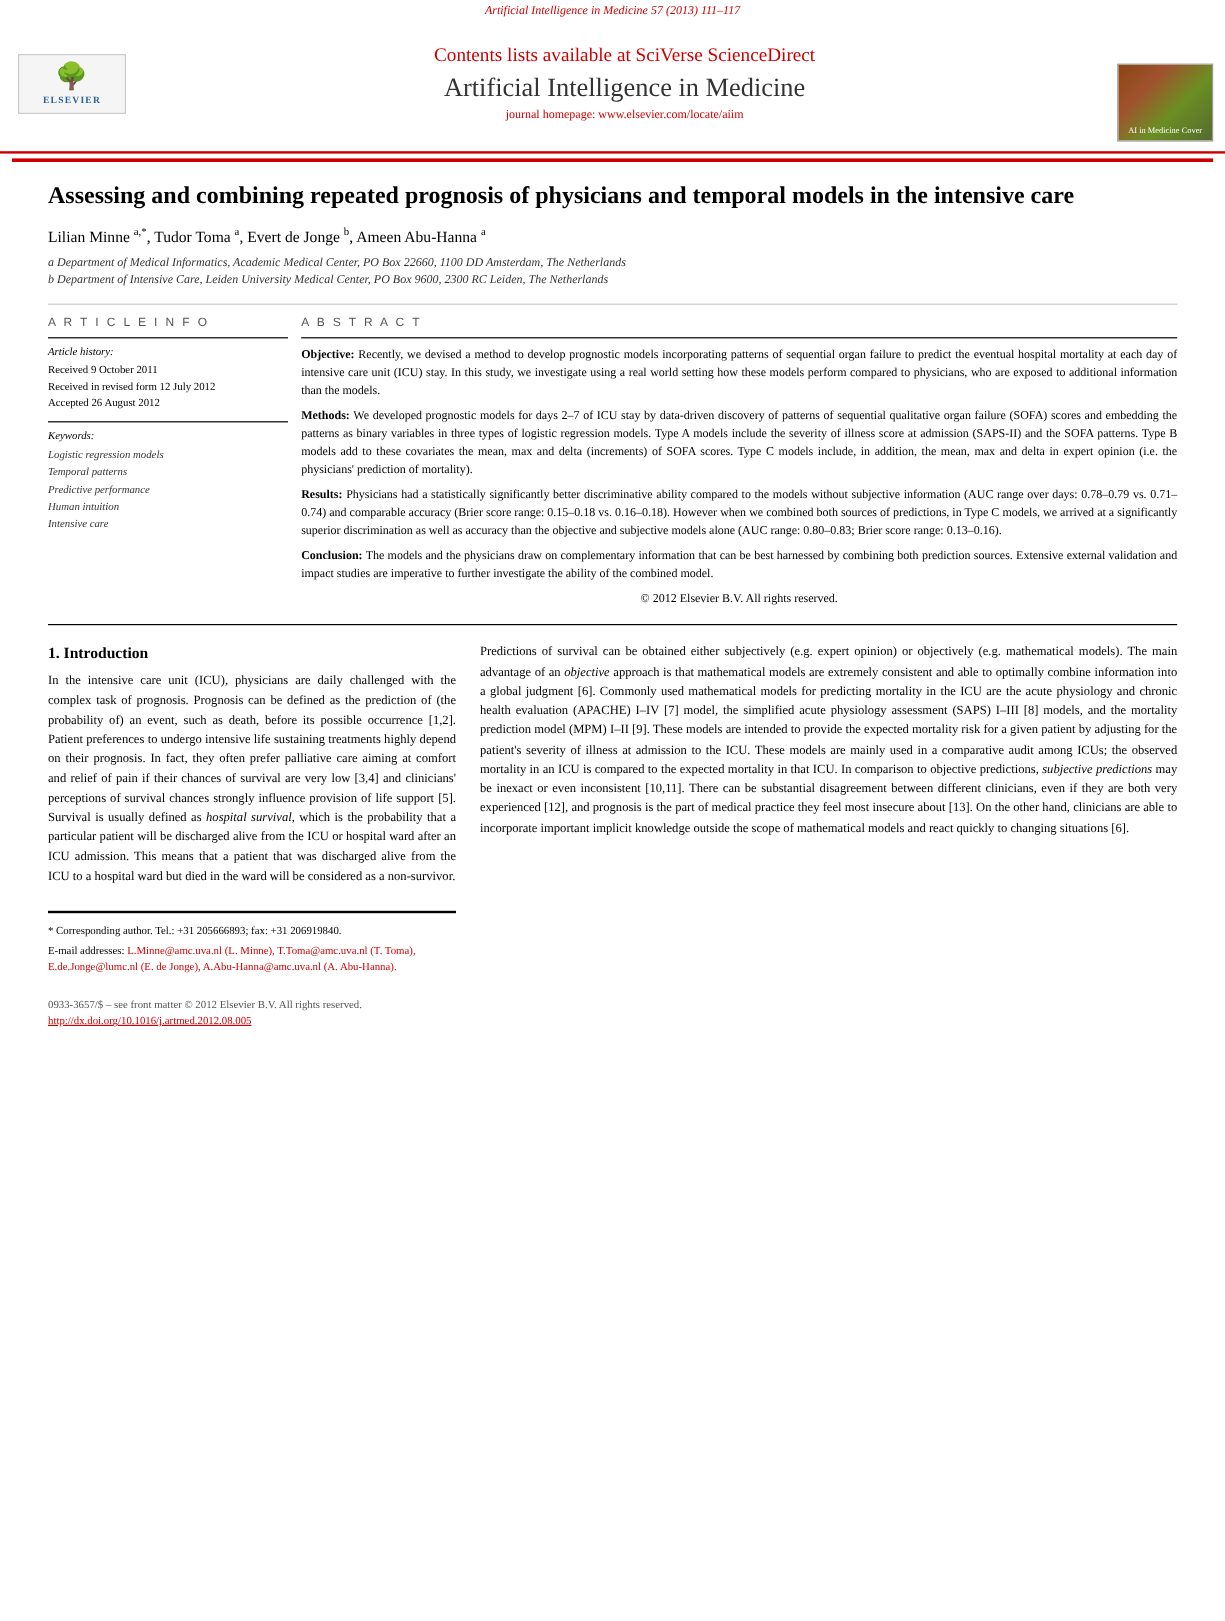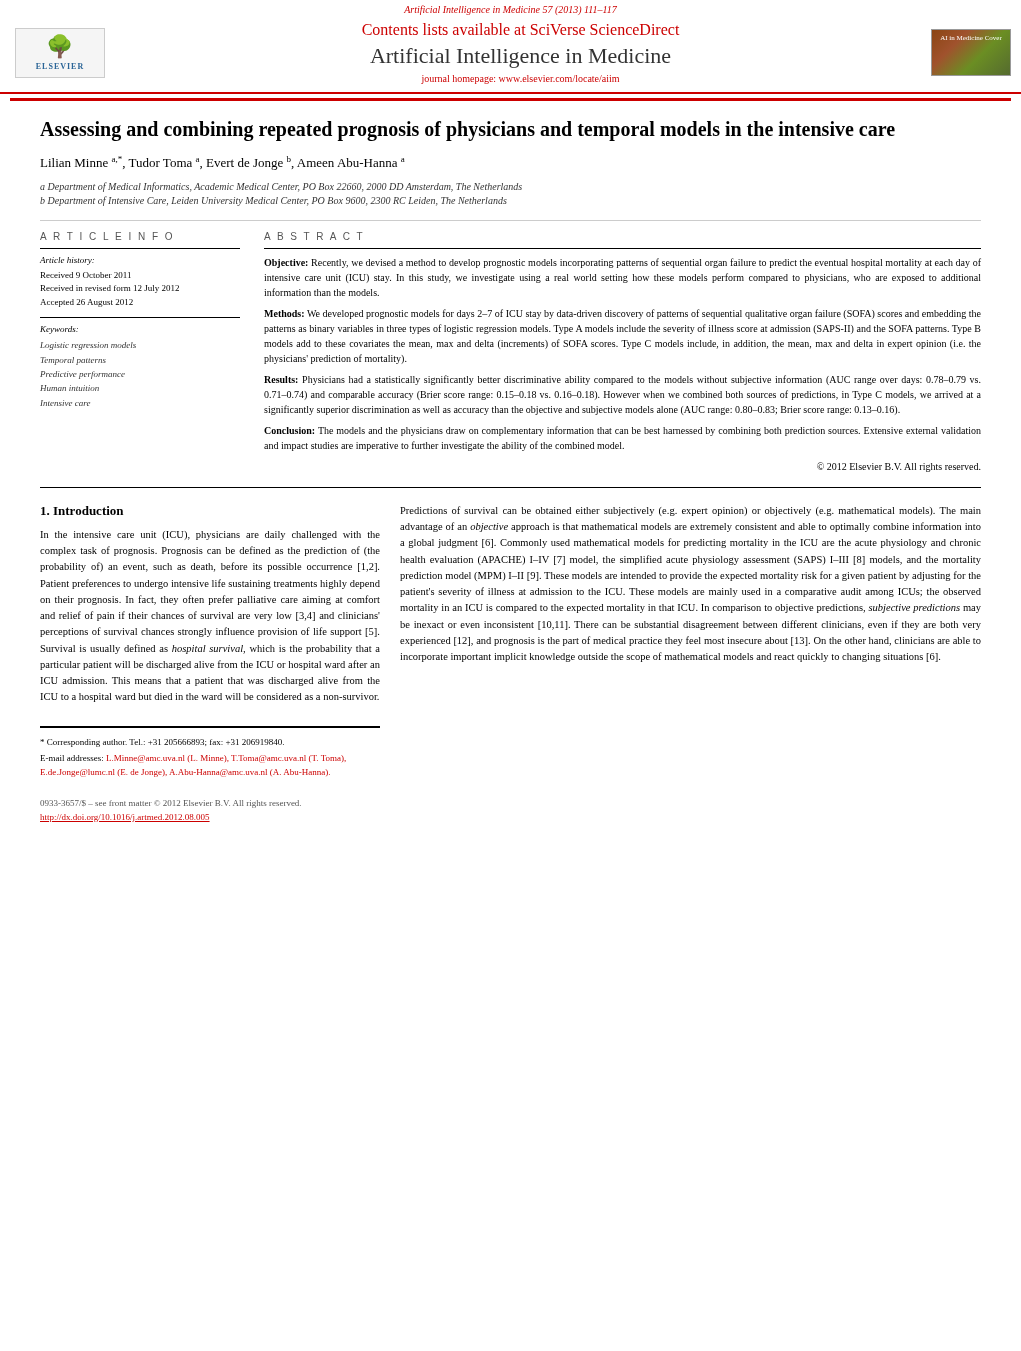--- a/index.html
+++ b/index.html
@@ -78,28 +78,29 @@
       font-weight: normal;
       line-height: 1.2;
     }
     .journal-homepage {
       font-size: 10px;
       color: #c00;
       margin-top: 4px;
     }
     .journal-cover-img {
       width: 80px;
-      height: 47px;
+      height: 65px;
       background: linear-gradient(135deg, #8B4513 0%, #A0522D 30%, #6B8E23 60%, #556B2F 100%);
       border: 1px solid #999;
       font-size: 7px;
       color: white;
       display: flex;
-      align-items: flex-start;
+      align-items: flex-end;
       justify-content: center;
+      margin-top: 32px;
     }
 
     
     .red-line {
       height: 3px;
       background: #c00;
       margin: 0 10px;
     }
 
     
@@ -139,21 +140,21 @@
     
     .section-divider {
       border: none;
       border-top: 1px solid #ccc;
       margin: 8px 0;
     }
 
     
     .two-col-layout {
       display: flex;
-      gap: 24px;
+      gap: 11px;
       margin-top: 10px;
     }
     .left-col {
       width: 200px;
       min-width: 200px;
     }
     .right-col {
       flex: 1;
     }
     .section-label {
@@ -202,21 +203,21 @@
       line-height: 1.5;
       text-align: justify;
     }
     .abstract-para {
       margin-bottom: 6px;
     }
     .abstract-label-bold {
       font-weight: bold;
     }
     .copyright {
-      text-align: right;
+      text-align: center;
       font-size: 10px;
       margin-top: 8px;
     }
 
     
     .body-divider {
       border: none;
       border-top: 1px solid #000;
       margin: 15px 0;
     }
@@ -316,21 +317,21 @@
 
 <div class="main-content">
 
   <div class="article-title">Assessing and combining repeated prognosis of physicians and temporal models in the intensive care</div>
 
   <div class="authors">
     <span>Lilian Minne </span><span class="author-sup">a,*</span><span>, Tudor Toma </span><span class="author-sup">a</span><span>, Evert de Jonge </span><span class="author-sup">b</span><span>, Ameen Abu-Hanna </span><span class="author-sup">a</span>
   </div>
 
   <div class="affiliations">
-    <div>a Department of Medical Informatics, Academic Medical Center, PO Box 22660, 2000 DD Amsterdam, The Netherlands</div>
+    <div>a Department of Medical Informatics, Academic Medical Center, PO Box 22660, 1100 DD Amsterdam, The Netherlands</div>
     <div>b Department of Intensive Care, Leiden University Medical Center, PO Box 9600, 2300 RC Leiden, The Netherlands</div>
   </div>
 
   <hr class="section-divider">
 
   <div class="two-col-layout">
 
     <div class="left-col">
       <div class="section-label">A R T I C L E   I N F O</div>
 

